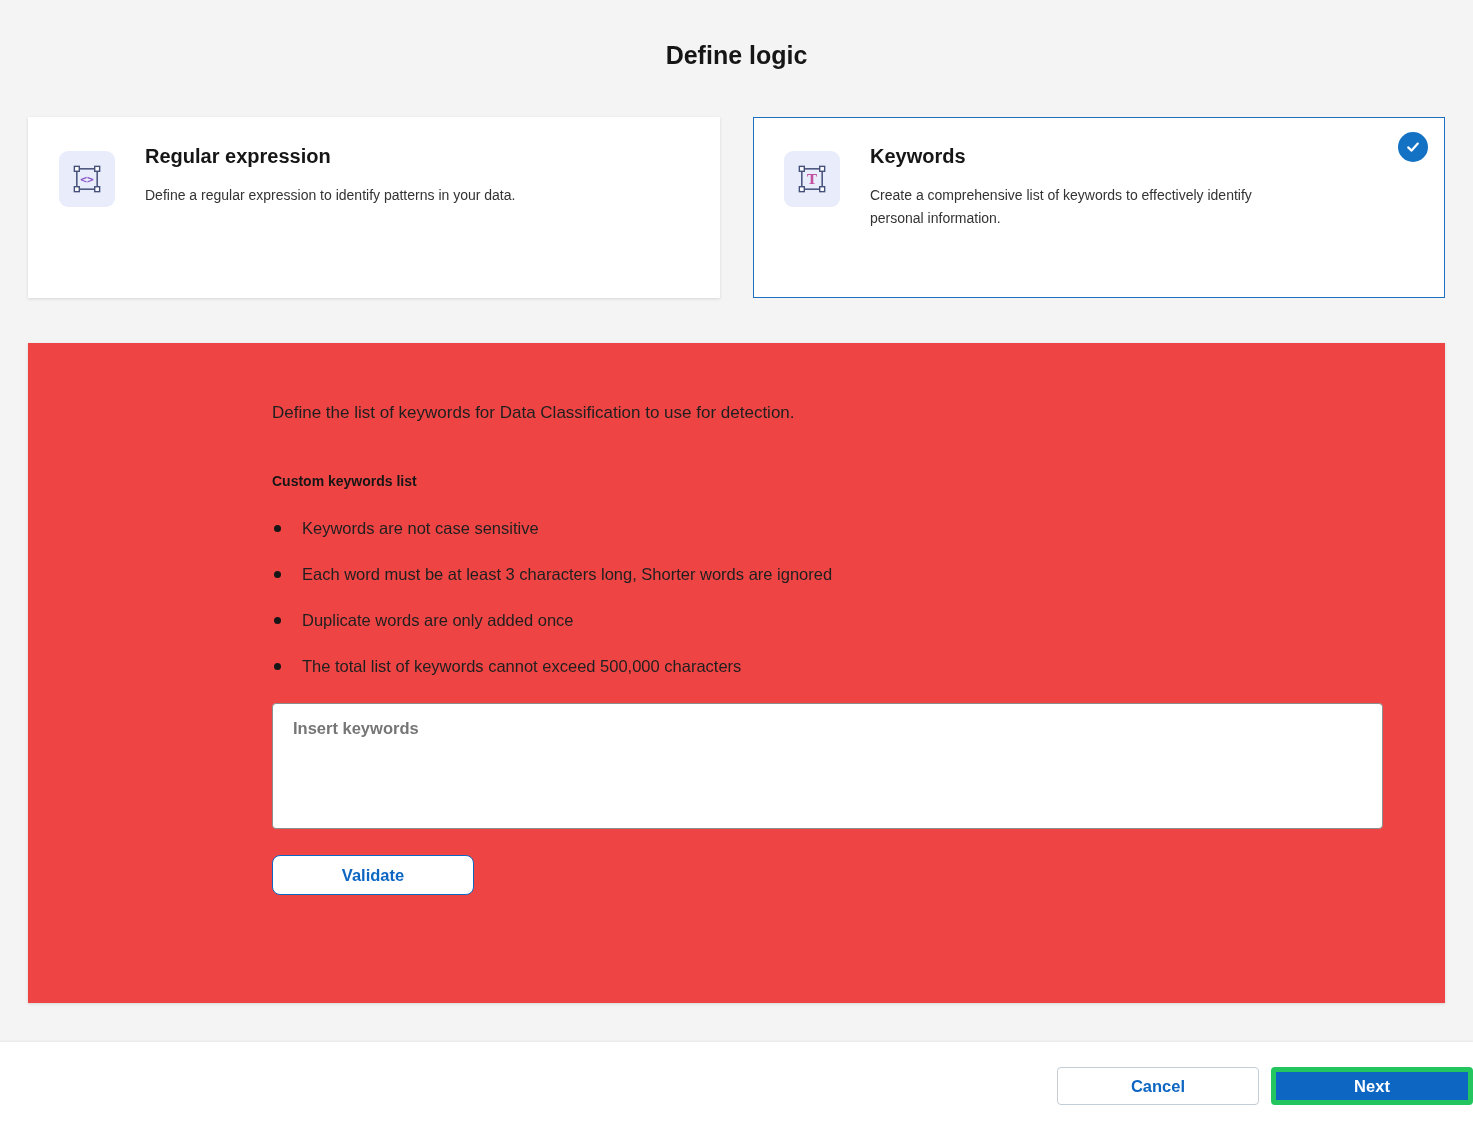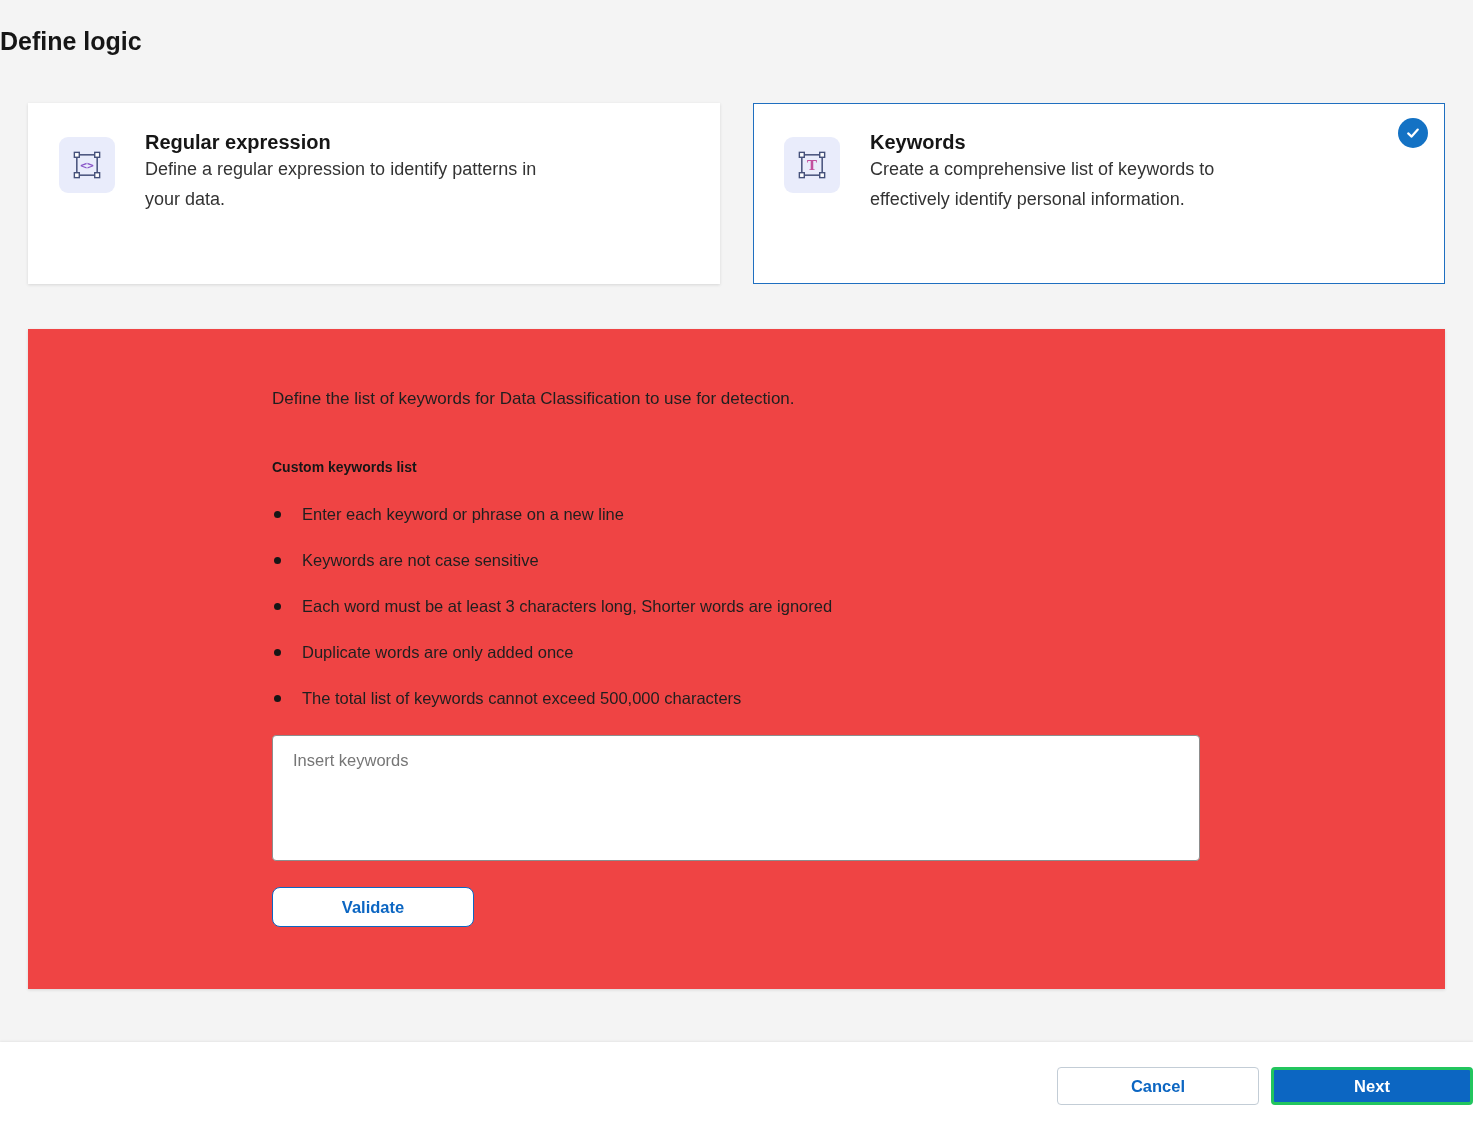--- a/index.html
+++ b/index.html
@@ -6,24 +6,24 @@
   html, body {
     width: 1473px; height: 1130px;
     font-family: "Liberation Sans", sans-serif;
     background: #f4f4f4;
     color: #1a1a1a;
     overflow: hidden;
   }
   .page { position: relative; width: 1473px; height: 1130px; }
 
   .page-title {
-    text-align: left;
+    text-align: center;
     font-size: 25px;
     font-weight: 700;
-    padding-top: 27px;
+    padding-top: 41px;
     color: #161616;
   }
 
   .option-row {
     display: flex;
     gap: 33px;
     margin: 47px 28px 0 28px;
   }
   .option-card {
     flex: 1;
@@ -49,22 +49,22 @@
     display: flex; align-items: center; justify-content: center;
     flex-shrink: 0;
     margin-top: 6px;
   }
   .option-text h2 {
     font-size: 20px;
     font-weight: 700;
     color: #161616;
   }
   .option-text p {
-    margin-top: 1px;
-    font-size: 18px;
+    margin-top: 16px;
+    font-size: 14px;
     line-height: 1.65;
     color: #333333;
     max-width: 420px;
   }
   .check-badge {
     position: absolute;
     top: 14px; right: 16px;
     width: 30px; height: 30px;
     border-radius: 50%;
     background: #1472c4;
@@ -99,31 +99,32 @@
   .rules-list li::before {
     content: "";
     position: absolute;
     left: 2px; top: 6px;
     width: 7px; height: 7px;
     border-radius: 50%;
     background: #161616;
   }
   .keywords-textarea {
     display: block;
-    width: 928px;
+    width: 1111px;
     height: 126px;
     margin-top: 20px;
     border: 1px solid #8d8d8d;
     border-radius: 4px;
     padding: 15px 20px;
     font-family: "Liberation Sans", sans-serif;
     font-size: 16.5px;
     color: #1f1f1f;
     resize: none;
     outline: none;
+    font-weight: bold;
   }
   .keywords-textarea::placeholder { color: #767676; }
   .validate-btn {
     margin-top: 26px;
     width: 202px;
     height: 40px;
     background: #ffffff;
     border: 1px solid #0c66c2;
     border-radius: 8px;
     color: #0c66c2;
@@ -153,21 +154,21 @@
     font-weight: 700;
     cursor: pointer;
   }
   .cancel-btn {
     background: #ffffff;
     border: 1px solid #c3cdd6;
     color: #0c66c2;
   }
   .next-btn {
     background: #0c66c2;
-    border: 3px solid #22c55e;
+    border: 5px solid #22c55e;
     color: #ffffff;
   }
 </style>
 </head>
 <body>
 
 <div class="page">
 
   <h1 class="page-title">Define logic</h1>
 
@@ -213,21 +214,20 @@
     </div>
 
   </div>
 
   <div class="main-panel">
     <p class="intro-text">Define the list of keywords for Data Classification to use for detection.</p>
 
     <h3 class="list-title">Custom keywords list</h3>
 
     <ul class="rules-list">
-      <li>Enter each keyword or phrase on a new line</li>
       <li>Keywords are not case sensitive</li>
       <li>Each word must be at least 3 characters long, Shorter words are ignored</li>
       <li>Duplicate words are only added once</li>
       <li>The total list of keywords cannot exceed 500,000 characters</li>
     </ul>
 
     <textarea class="keywords-textarea" placeholder="Insert keywords" style=""></textarea>
 
     <button class="validate-btn">Validate</button>
   </div>

